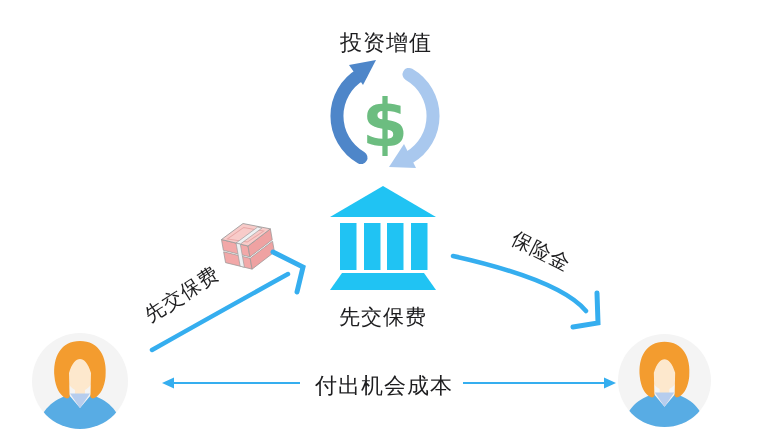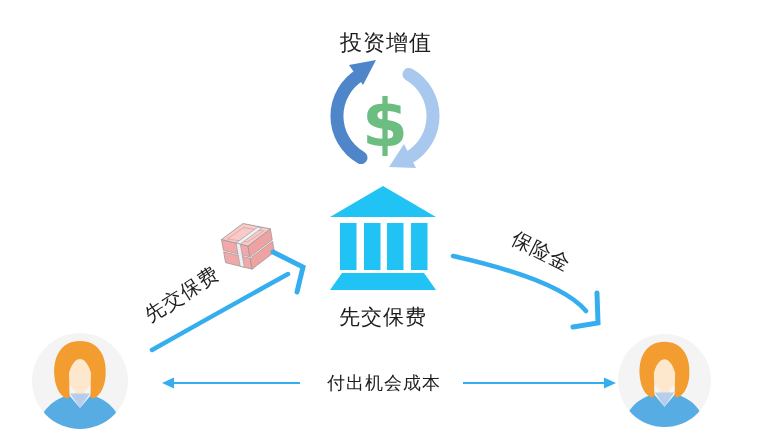--- a/index.html
+++ b/index.html
@@ -4,21 +4,21 @@
 <style>
   html,body{margin:0;padding:0;}
   body{font-family:"Liberation Sans","DejaVu Sans",sans-serif;background:#fff;}
   #canvas{position:relative;width:768px;height:433px;background:var(--bg,#fff);overflow:hidden;padding-left:6px;}
   .label{position:absolute;color:var(--ink,#1d1d1f);font-weight:500;white-space:nowrap;
          text-align:center;letter-spacing:1px;}
   .label.title{left:306px;top:28px;width:160px;font-size:22px;}
   .label.bank-label{left:313px;top:303px;width:140px;font-size:21px;}
   .label.premium{left:122px;top:281px;width:120px;font-size:20px;transform:rotate(-33deg);}
   .label.benefit{left:496px;top:238px;width:90px;font-size:20px;transform:rotate(27deg);}
-  .label.bottom-label{left:304px;top:371px;width:160px;font-size:18px;}
+  .label.bottom-label{left:304px;top:371px;width:160px;font-size:22px;}
   .abs{position:absolute;}
 
   
   .arc-dark{fill:none;stroke:var(--arc-dark,#4e86c9);stroke-width:13;stroke-linecap:round;}
   .arc-light{fill:none;stroke:var(--arc-light,#a9c8ee);stroke-width:13;stroke-linecap:round;}
   .head-dark{fill:var(--arc-dark,#4e86c9);}
   .head-light{fill:var(--arc-light,#a9c8ee);}
   .dollar{fill:var(--dollar,#6cbd80);font-family:"DejaVu Sans",sans-serif;font-weight:bold;font-size:66px;}
 
   

